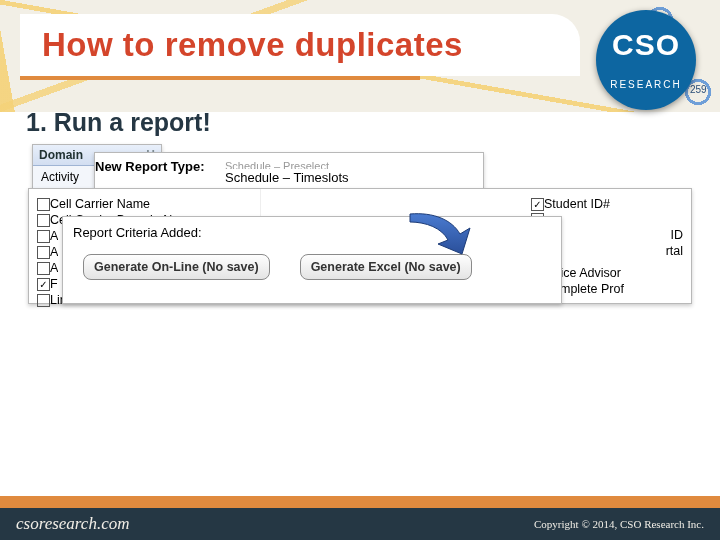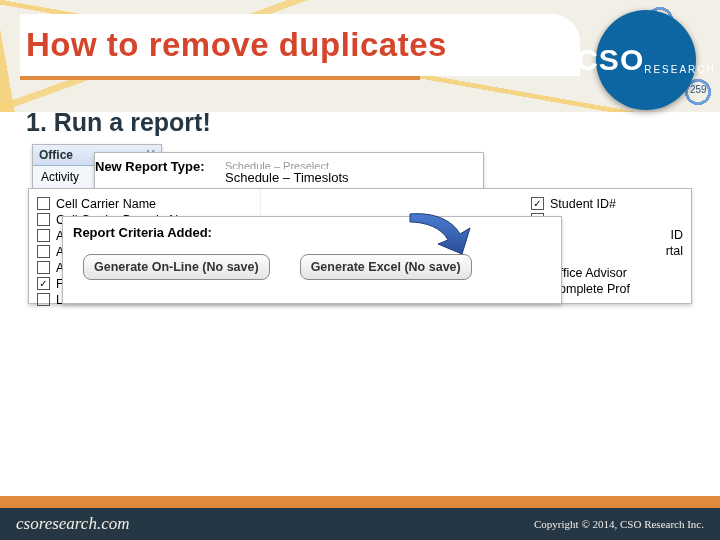--- a/index.html
+++ b/index.html
@@ -9,51 +9,51 @@
     background-image:
       linear-gradient(80deg, rgba(245,210,120,0.9) 0 2%, transparent 2% 100%),
       linear-gradient(10deg, transparent 0 45%, rgba(245,210,120,0.9) 45% 47%, transparent 47% 100%),
       linear-gradient(-20deg, transparent 0 70%, rgba(245,210,120,0.8) 70% 72%, transparent 72% 100%),
       radial-gradient(circle at 660px 20px, transparent 0 10px, #6f9fd8 10px 13px, transparent 13px),
       radial-gradient(circle at 698px 92px, transparent 0 10px, #6f9fd8 10px 13px, transparent 13px);
     filter:blur(.2px)}
   .map-num1{position:absolute;top:12px;left:653px;font-size:10px;color:#2b4f7a}
   .map-num2{position:absolute;top:84px;left:690px;font-size:10px;color:#2b4f7a}
   .title-bar{position:absolute;top:14px;left:20px;width:560px;height:62px;background:#fff;border-top-right-radius:28px;
-    display:flex;align-items:center;padding-left:6px;box-sizing:border-box}
+    display:flex;align-items:center;padding-left:22px;box-sizing:border-box}
   .title{font-size:33px;font-weight:bold;color:#d4452b;letter-spacing:.5px}
   .accent{position:absolute;top:76px;left:20px;width:400px;height:4px;background:#e08a3e}
   .logo{position:absolute;top:10px;left:596px;width:100px;height:100px;border-radius:50%;background:#0d66a1;
-    box-shadow:0 2px 6px rgba(0,0,0,.4);display:flex;flex-direction:row;align-items:center;justify-content:center;color:#fff}
+    box-shadow:0 2px 6px rgba(0,0,0,.4);display:flex;flex-direction:column;align-items:center;justify-content:center;color:#fff}
   .logo-big{font-size:30px;font-weight:bold;letter-spacing:1px;line-height:1}
   .logo-sm{font-size:10px;letter-spacing:2px;margin-top:19px}
   .step{position:absolute;top:108px;left:26px;font-size:25px;font-weight:bold;color:#253744}
   
   .collage{position:absolute;top:144px;left:28px;width:664px;height:200px}
   .win{position:absolute;background:#fff;border:1px solid #b8b8b8;box-shadow:0 2px 4px rgba(0,0,0,.2);box-sizing:border-box}
   .win1{top:0;left:4px;width:130px;height:64px;font-size:12px}
   .win1 .hdr{background:linear-gradient(#e8effa,#d2def1);border-bottom:1px solid #9fb4d4;padding:3px 6px;font-weight:bold;color:#233}
   .win1 .item{padding:4px 8px;background:#f3f6fb;border-bottom:1px solid #e1e6ee}
   .win2{top:8px;left:66px;width:390px;height:76px;font-size:13px}
   .win2 .row{display:flex;padding:6px 0 2px}
   .win2 .lbl{font-weight:bold;width:130px}
   .win2 .opt{flex:1}
   .win2 .opt div{padding:1px 0}
   .win2 .hr{height:2px;background:#9fc5e8;margin:2px 0 0}
   .win3{top:44px;left:0;width:664px;height:116px;font-size:12.5px}
   .win3 .body{display:flex;height:100%}
   .win3 .col{padding:6px 8px;box-sizing:border-box}
   .win3 .col.left{width:232px;border-right:1px solid #eee}
   .win3 .col.right{width:168px;margin-left:auto}
-  .chk{display:flex;align-items:flex-start;gap:6px;margin:2px 0;white-space:nowrap;overflow:hidden}
+  .chk{display:flex;align-items:flex-end;margin:2px 0;white-space:nowrap;overflow:hidden}
   .chk .box{width:11px;height:11px;border:1px solid #555;flex:0 0 11px;display:flex;align-items:center;justify-content:center;font-size:10px;line-height:1}
   .chk .box.on::after{content:"✓";color:#000;font-size:10px}
   .chk span{overflow:hidden;text-overflow:ellipsis}
   .win4{top:72px;left:34px;width:500px;height:88px;font-size:13px}
-  .win4 .lbl{font-weight:bold;padding:8px 10px 4px}
+  .win4 .lbl{font-weight:normal;padding:8px 10px 4px}
   .win4 .btns{display:flex;gap:30px;padding:10px 20px 0;align-items:center}
   .btn{background:linear-gradient(#fefefe,#e4e4e4);border:1px solid #8a8a8a;border-radius:8px;padding:5px 10px;font-size:12.5px;font-weight:bold;color:#333}
   .arrow{position:absolute;top:66px;left:376px;width:78px;height:46px;z-index:10;pointer-events:none}
   
   .footer-band{position:absolute;left:0;bottom:32px;width:720px;height:12px;background:#e08a3e}
   .footer{position:absolute;left:0;bottom:0;width:720px;height:32px;background:#253744;color:#f0ede6;display:flex;align-items:center;justify-content:space-between;padding:8px 16px;box-sizing:border-box;font-size:13px}
   .footer .site{font-style:italic;font-family:Georgia,"Times New Roman",serif;font-size:17px}
   .footer .copy{font-size:11px;font-family:Georgia,serif}
 </style>
 </head>
@@ -74,21 +74,21 @@
     <div class="logo-big">CSO</div>
     <div class="logo-sm">RESEARCH</div>
   </div>
 
   <div class="step">1.  Run a report!</div>
 
   <div class="collage">
 
     <div class="win win1">
       <div class="hdr">
-        <span>Office</span>
+        <span>Domain</span>
         <span style="float:right;opacity:.5">H</span>
       </div>
       <div class="item">Activity</div>
       <div class="item" style="border-bottom:none">Reports</div>
     </div>
 
     <div class="win win2">
       <div class="row">
         <div class="lbl">New Report Type:</div>
         <div class="opt">

